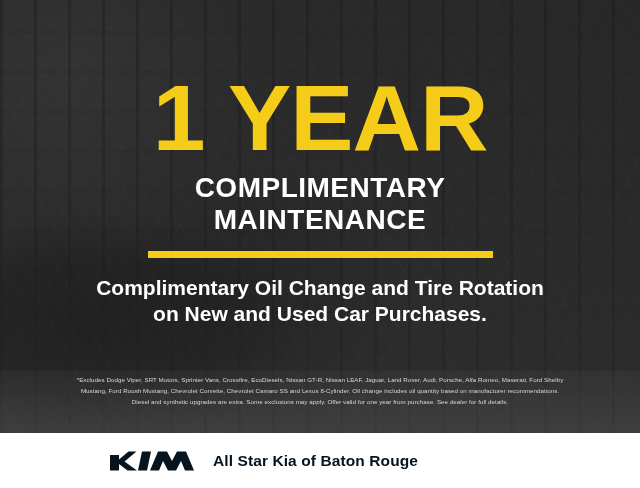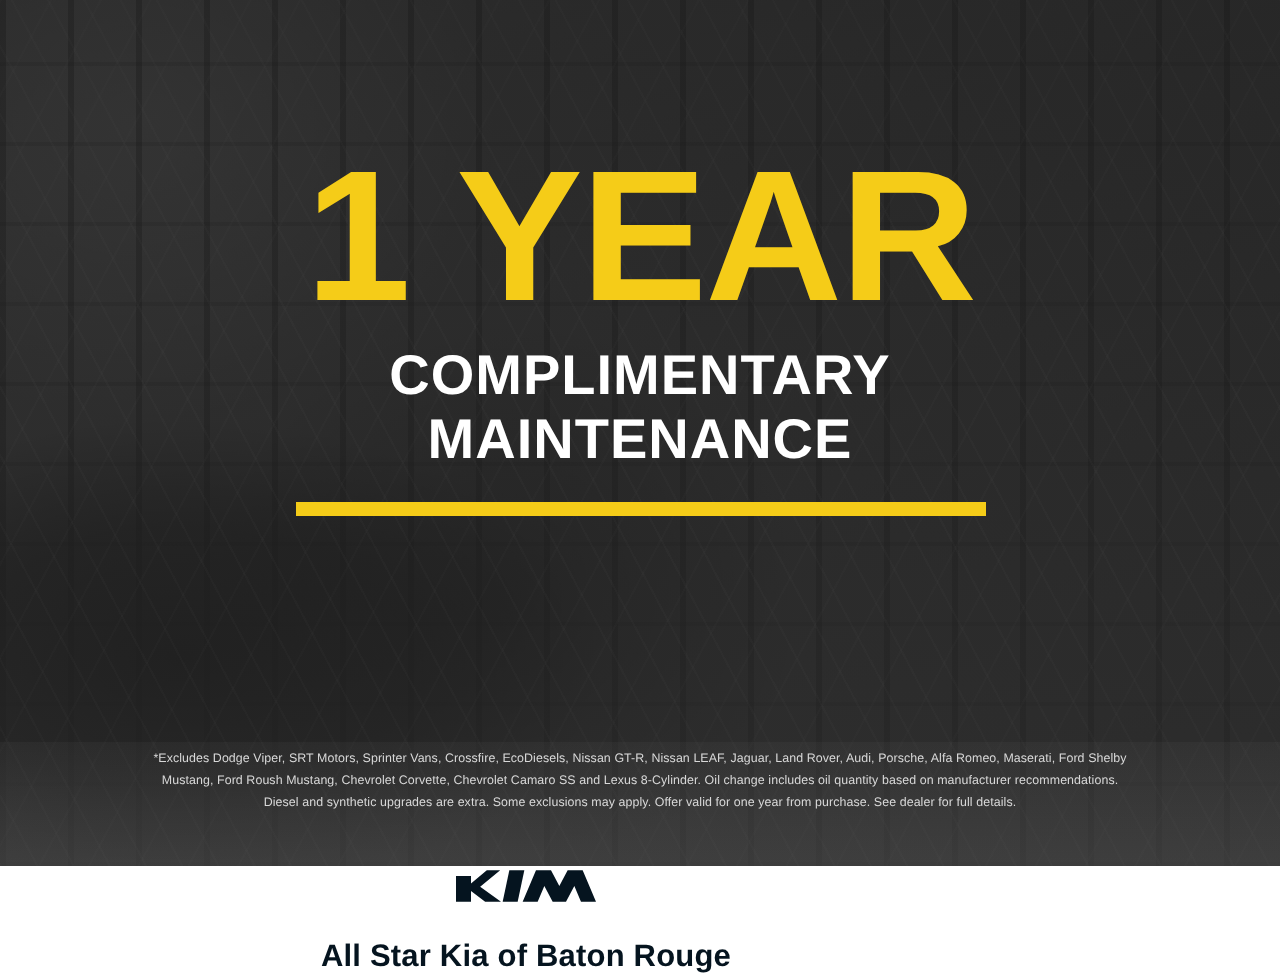--- a/index.html
+++ b/index.html
@@ -131,21 +131,20 @@
   
   .footer {
     position:absolute;
     left:0; top:433px;
     width:526px; height:55px;
     background:#ffffff;
     display:flex;
     align-items:center;
     justify-content:center;
     gap:17px;
-    flex-direction:column;
   }
   .kia-logo { display:block; }
   .footer-name {
     font-size:15.5px;
     font-weight:bold;
     color:#05141F;
     letter-spacing:.1px;
     white-space:nowrap;
   }
 </style>
@@ -164,20 +163,22 @@
 
     <div class="headline-year">1 YEAR</div>
 
     <div class="headline-sub1">COMPLIMENTARY</div>
 
     <div class="headline-sub2">MAINTENANCE</div>
 
     <div class="rule"></div>
 
     <div class="offer">
+      <div>Complimentary Oil Change and Tire Rotation</div>
+      <div>on New and Used Car Purchases.</div>
     </div>
   </div>
 
   <div class="disclaimer">
     <p>*Excludes Dodge Viper, SRT Motors, Sprinter Vans, Crossfire, EcoDiesels, Nissan GT-R, Nissan LEAF, Jaguar, Land Rover, Audi, Porsche, Alfa Romeo, Maserati, Ford Shelby</p>
     <p>Mustang, Ford Roush Mustang, Chevrolet Corvette, Chevrolet Camaro SS and Lexus 8-Cylinder. Oil change includes oil quantity based on manufacturer recommendations.</p>
     <p>Diesel and synthetic upgrades are extra. Some exclusions may apply. Offer valid for one year from purchase. See dealer for full details.</p>
   </div>
 
   <div class="footer">

